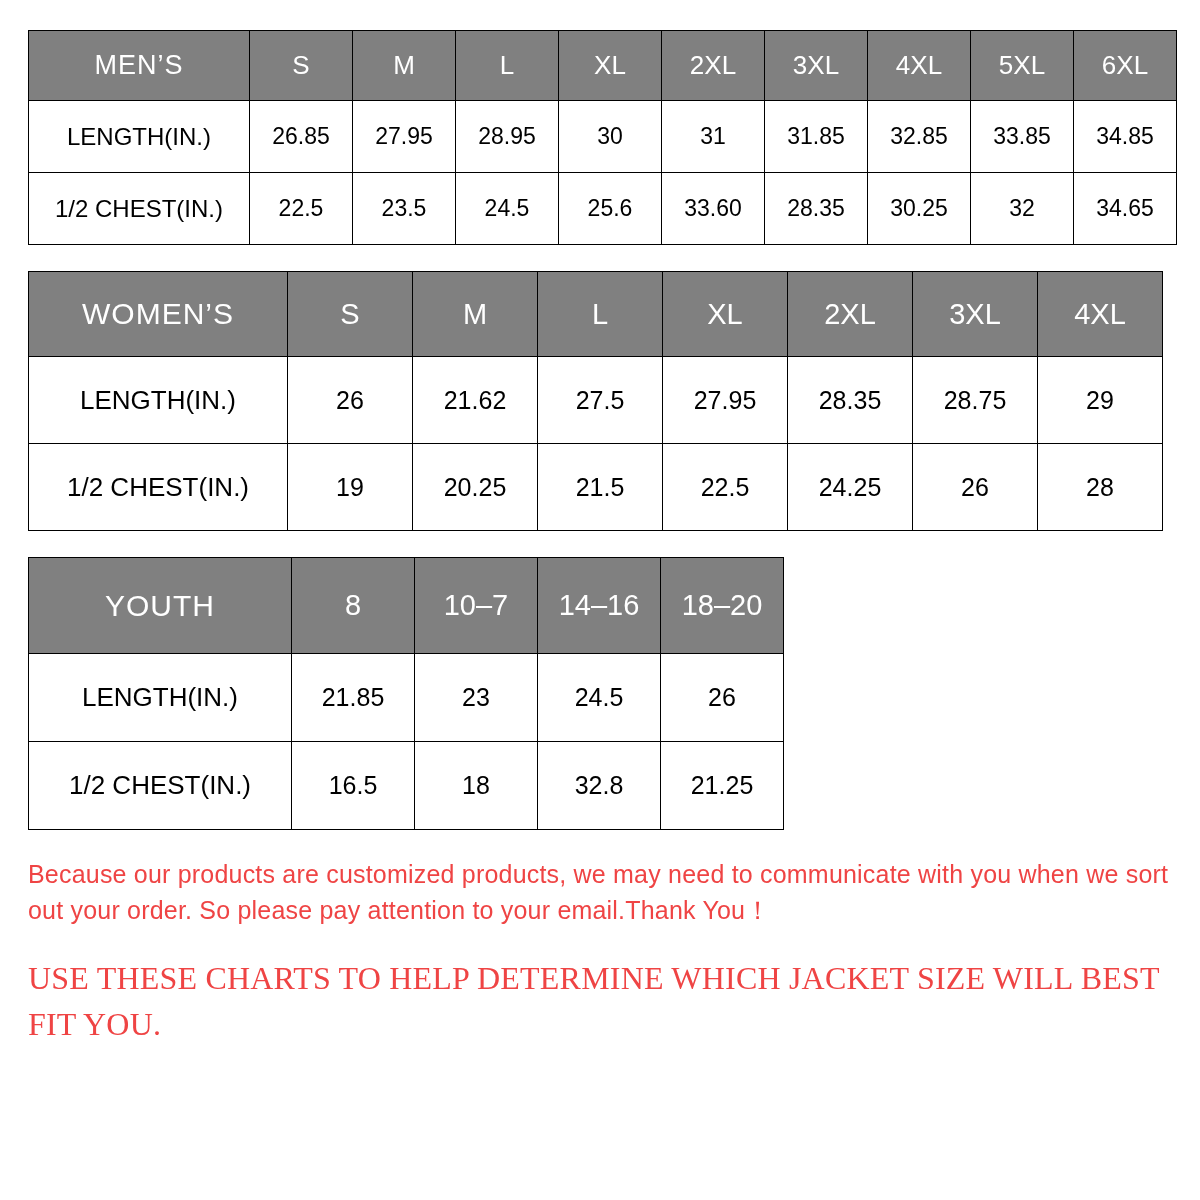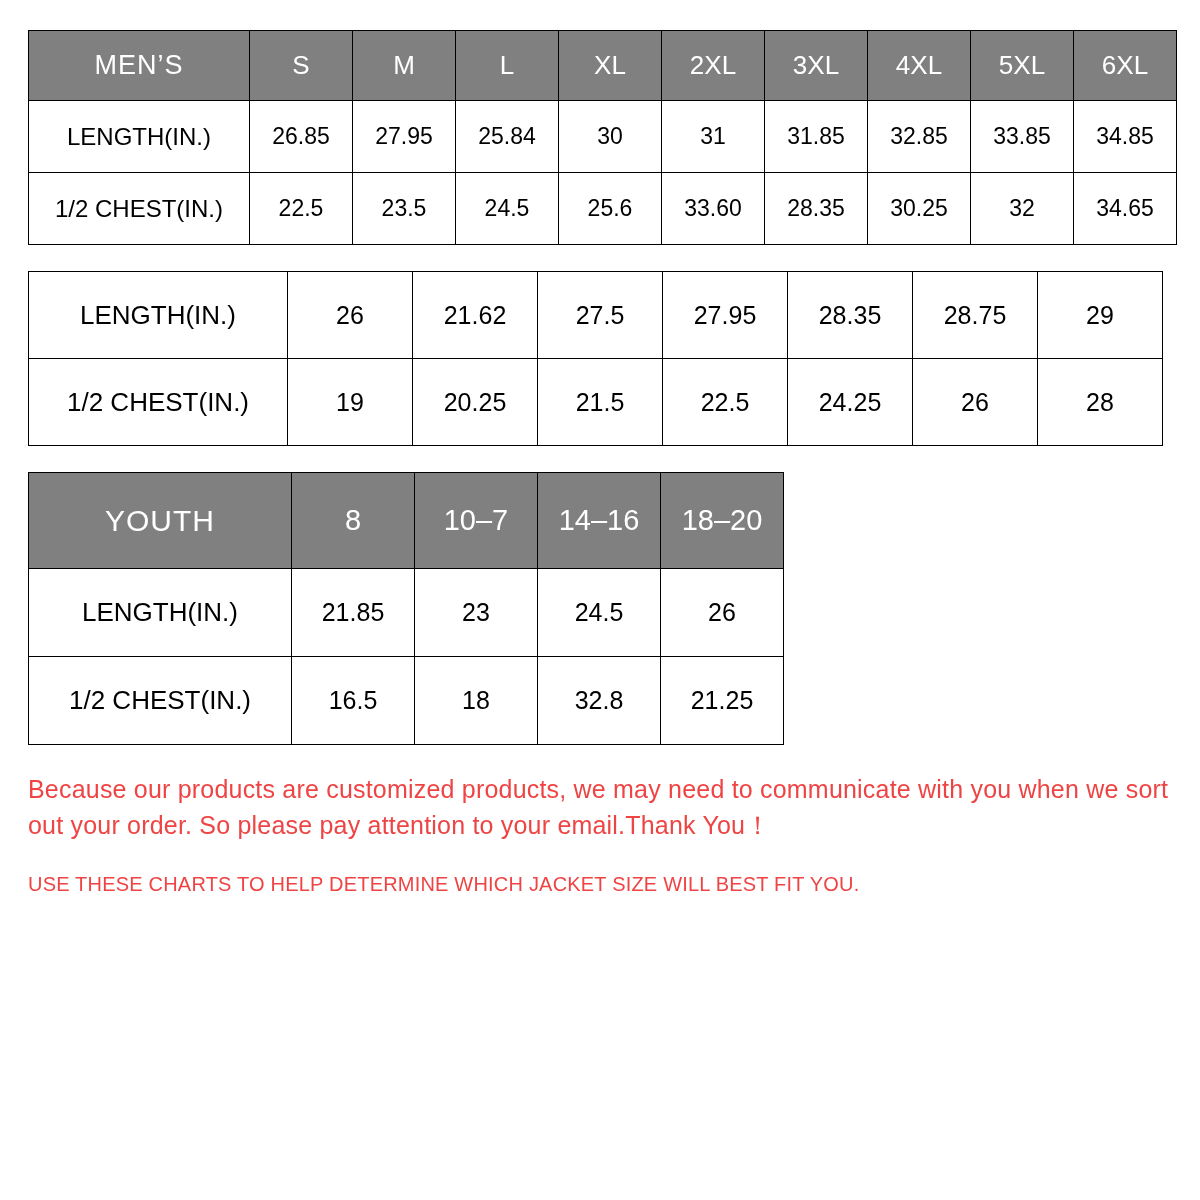--- a/index.html
+++ b/index.html
@@ -84,21 +84,22 @@
 
   .footer-note {
     color: #ef4444;
     font-size: 25px;
     line-height: 1.45;
     margin: 14px 0 0 0;
     letter-spacing: 0.2px;
   }
   .footer-note.second {
     margin-top: 26px;
-    font-size: 20px;
+    font-size: 32px;
+    font-family: Liberation Serif, serif;
   }
 </style>
 </head>
 <body>
 
 <div class="page">
 
 
 
   <table class="size-table" id="men-table">
@@ -112,21 +113,21 @@
         <td class="data-cell">2XL</td>
         <td class="data-cell">3XL</td>
         <td class="data-cell">4XL</td>
         <td class="data-cell">5XL</td>
         <td class="data-cell">6XL</td>
       </tr>
       <tr>
         <td class="label-cell">LENGTH(IN.)</td>
         <td class="data-cell">26.85</td>
         <td class="data-cell">27.95</td>
-        <td class="data-cell">25.84</td>
+        <td class="data-cell">28.95</td>
         <td class="data-cell">30</td>
         <td class="data-cell">31</td>
         <td class="data-cell">31.85</td>
         <td class="data-cell">32.85</td>
         <td class="data-cell">33.85</td>
         <td class="data-cell">34.85</td>
       </tr>
       <tr>
         <td class="label-cell">1/2 CHEST(IN.)</td>
         <td class="data-cell">22.5</td>
@@ -137,20 +138,30 @@
         <td class="data-cell">28.35</td>
         <td class="data-cell">30.25</td>
         <td class="data-cell">32</td>
         <td class="data-cell">34.65</td>
       </tr>
     </tbody>
   </table>
 
   <table class="size-table" id="women-table">
     <tbody>
+      <tr class="header-row">
+        <td class="label-cell">WOMEN’S</td>
+        <td class="data-cell">S</td>
+        <td class="data-cell">M</td>
+        <td class="data-cell">L</td>
+        <td class="data-cell">XL</td>
+        <td class="data-cell">2XL</td>
+        <td class="data-cell">3XL</td>
+        <td class="data-cell">4XL</td>
+      </tr>
       <tr>
         <td class="label-cell">LENGTH(IN.)</td>
         <td class="data-cell">26</td>
         <td class="data-cell">21.62</td>
         <td class="data-cell">27.5</td>
         <td class="data-cell">27.95</td>
         <td class="data-cell">28.35</td>
         <td class="data-cell">28.75</td>
         <td class="data-cell">29</td>
       </tr>

